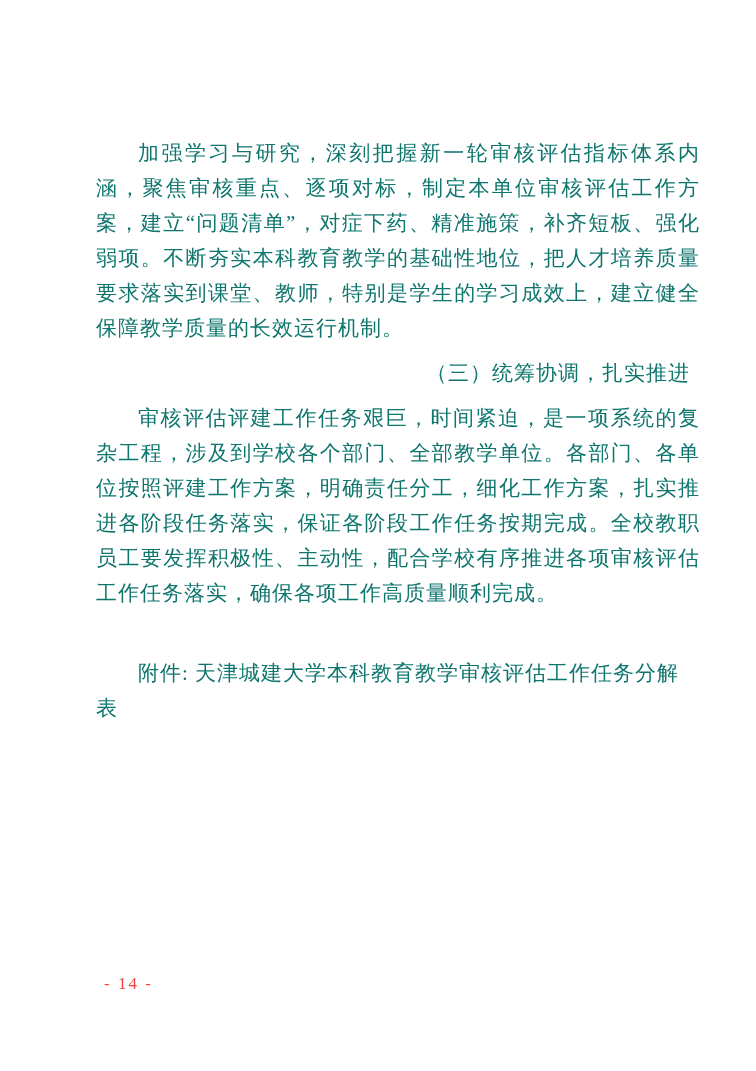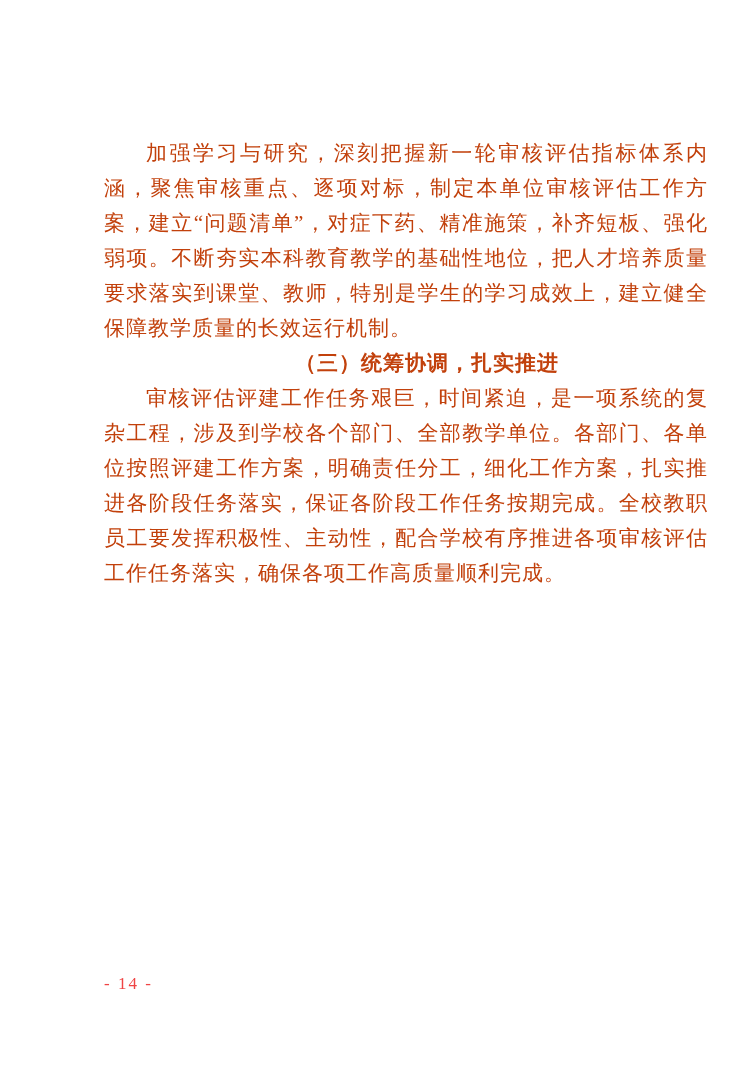--- a/index.html
+++ b/index.html
@@ -14,41 +14,41 @@
     overflow: hidden;
     font-family: "Liberation Serif", "DejaVu Serif", serif;
   }
   .page {
     position: absolute;
     inset: 0;
     background: #ffffff;
   }
   .content {
     position: absolute;
-    left: 104px;
+    left: 96px;
     top: 136px;
     width: 604px;
-    color: #c2410c;
+    color: #0f766e;
     font-size: 21px;
     line-height: 35px;
     letter-spacing: 1px;
     text-align: justify;
     text-justify: inter-ideograph;
   }
   .body-para {
     margin: 0;
     text-indent: 2em;
   }
   .section-heading {
-    margin: 0;
+    margin: 10px;
     font-size: 21px;
     line-height: 35px;
-    font-weight: bold;
+    font-weight: normal;
     text-indent: 2em;
-    text-align: center;
+    text-align: right;
   }
   .attachment-line {
     margin: 45px 0 0 0;
     text-indent: 2em;
     text-align: left;
   }
   .page-number {
     position: absolute;
     left: 104px;
     top: 972px;
@@ -60,15 +60,16 @@
   }
 </style>
 </head>
 <body>
 
 <div class="page">
   <div class="content">
     <p class="body-para">加强学习与研究，深刻把握新一轮审核评估指标体系内涵，聚焦审核重点、逐项对标，制定本单位审核评估工作方案，建立“问题清单”，对症下药、精准施策，补齐短板、强化弱项。不断夯实本科教育教学的基础性地位，把人才培养质量要求落实到课堂、教师，特别是学生的学习成效上，建立健全保障教学质量的长效运行机制。</p>
     <p class="section-heading">（三）统筹协调，扎实推进</p>
     <p class="body-para">审核评估评建工作任务艰巨，时间紧迫，是一项系统的复杂工程，涉及到学校各个部门、全部教学单位。各部门、各单位按照评建工作方案，明确责任分工，细化工作方案，扎实推进各阶段任务落实，保证各阶段工作任务按期完成。全校教职员工要发挥积极性、主动性，配合学校有序推进各项审核评估工作任务落实，确保各项工作高质量顺利完成。</p>
+    <p class="attachment-line">附件: 天津城建大学本科教育教学审核评估工作任务分解表</p>
   </div>
   <div class="page-number">- 14 -</div>
 </div>
 
 </body></html>

